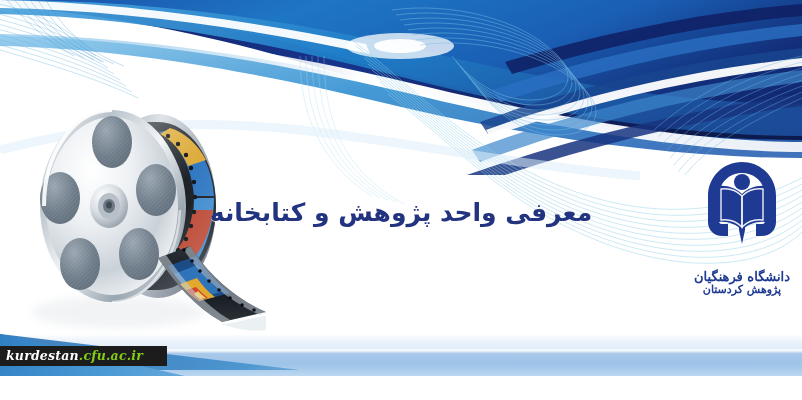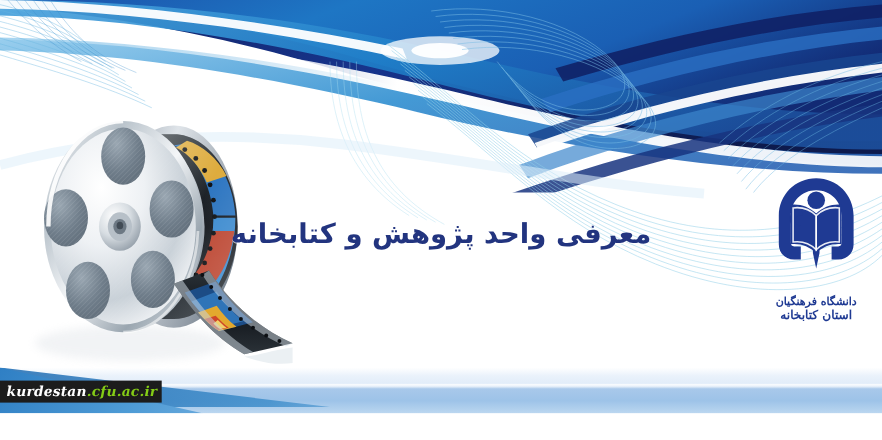--- a/index.html
+++ b/index.html
@@ -36,21 +36,21 @@
     clip-path:polygon(0 0, 300px 36px, 0 36px);
     opacity:.85;
   }
 
   
   .url-badge{
     position:absolute;left:0;bottom:10px;
     height:20px;min-width:120px;
     background:#1c1c1c;
     display:flex;align-items:center;
-    padding:0 4px 0 6px;
+    padding:0 24px 0 6px;
     box-sizing:border-box;
     direction:ltr;
     z-index:30;
     text-align:right;
   }
   .url-badge span{
     font-family:"DejaVu Serif","Liberation Serif",serif;
     font-style:italic;font-weight:bold;
     font-size:12.5px;letter-spacing:.2px;
     line-height:20px;
@@ -89,21 +89,21 @@
   .logo-mark{width:76px;height:86px;display:block;margin:0 auto;}
   .logo-caption{margin-top:1px;}
   .logo-line{
     display:block;
     color:#1f3a93;
     font-family:"DejaVu Serif","Liberation Serif",serif;
     direction:rtl;
     white-space:nowrap;
     line-height:1.05;
   }
-  .logo-line-1{font-size:10px;font-weight:bold;letter-spacing:-.5px;margin-top:24px;}
+  .logo-line-1{font-size:13px;font-weight:bold;letter-spacing:-.5px;margin-top:24px;}
   .logo-line-2{font-size:11px;font-weight:bold;letter-spacing:-.5px;}
 
   
   .reel-wrap{
     position:absolute;
     left:8px;top:98px;
     width:300px;height:260px;
     z-index:20;
   }
   .reel-svg{width:300px;height:260px;display:block;}
@@ -407,21 +407,21 @@
 
         <path d="M24,30 C17,30 13,35 14,41 C15,46 20,48 24,45 C20,45 18,42 19,39
                  C20,36 23,35 26,36 C25,33 25,31 24,30 Z"></path>
       </g>
 
       <path d="M38,36 C33,31 25,28 17,29 L17,60 C25,59 33,62 38,67 Z" fill="none" stroke="#ffffff" stroke-width="1.4" opacity="0.9"></path>
       <path d="M38,36 C43,31 51,28 59,29 L59,60 C51,59 43,62 38,67 Z" fill="none" stroke="#ffffff" stroke-width="1.4" opacity="0.9"></path>
     </svg>
     <div class="logo-caption">
       <span class="logo-line logo-line-1">دانشگاه فرهنگیان</span>
-      <span class="logo-line logo-line-2">استان کتابخانه</span>
+      <span class="logo-line logo-line-2">پژوهش کردستان</span>
     </div>
   </div>
 
   <div class="bottom-band">
     <div class="bottom-band-sheen"></div>
   </div>
   <div class="bottom-wedge2"></div>
   <div class="bottom-wedge"></div>
 
   <div class="url-badge">

